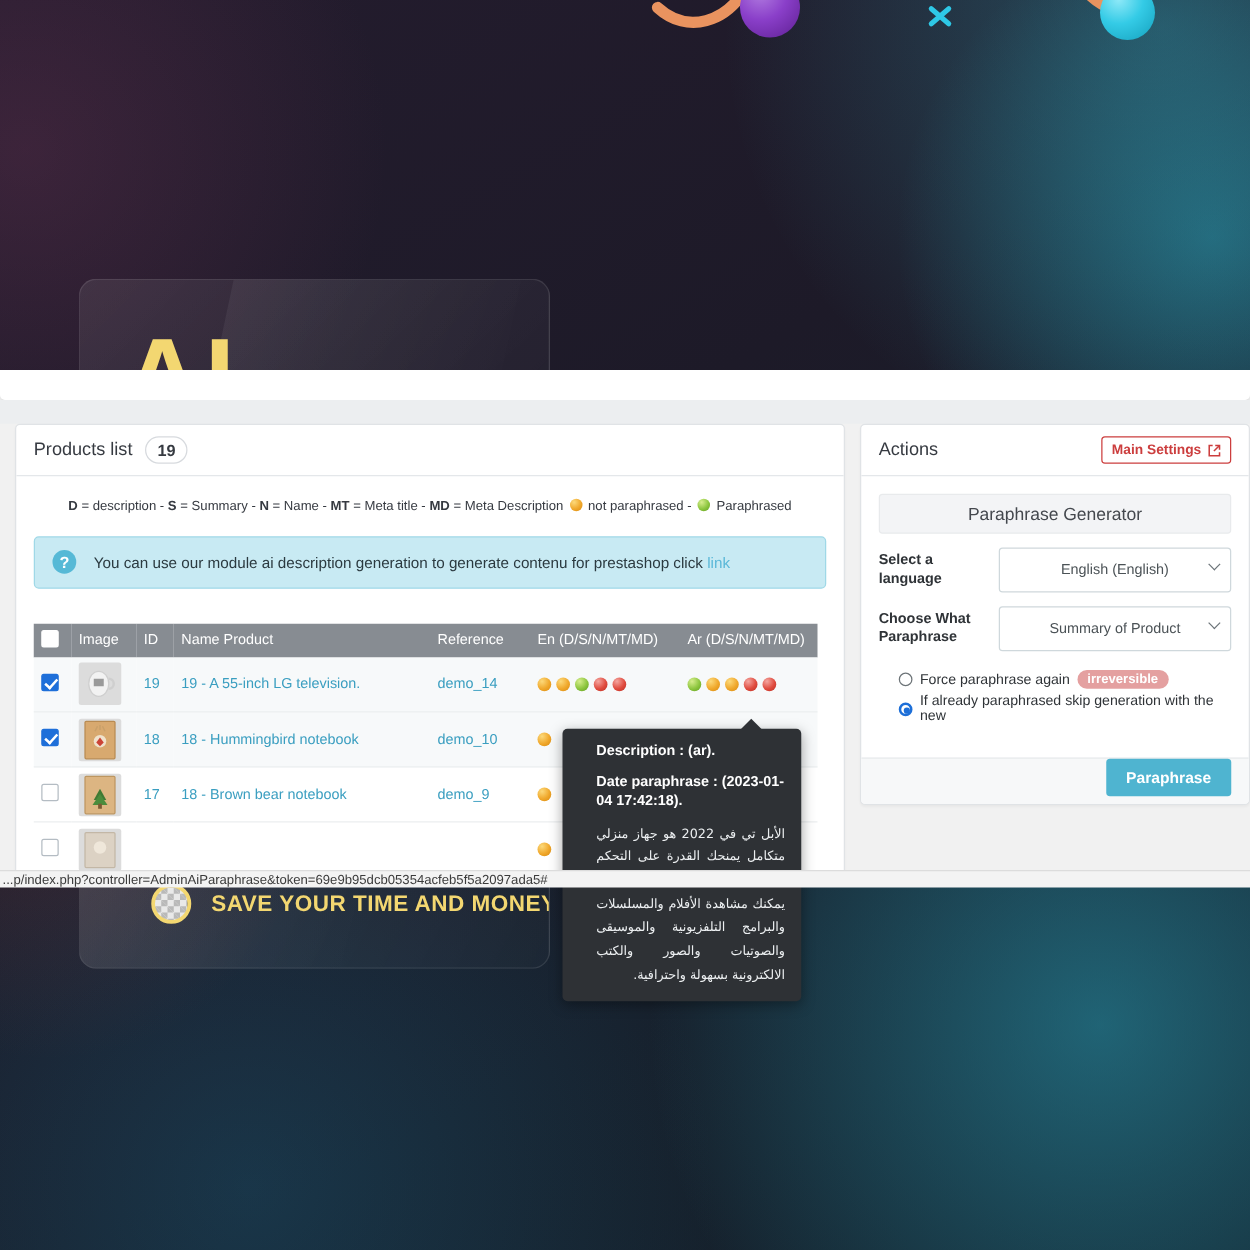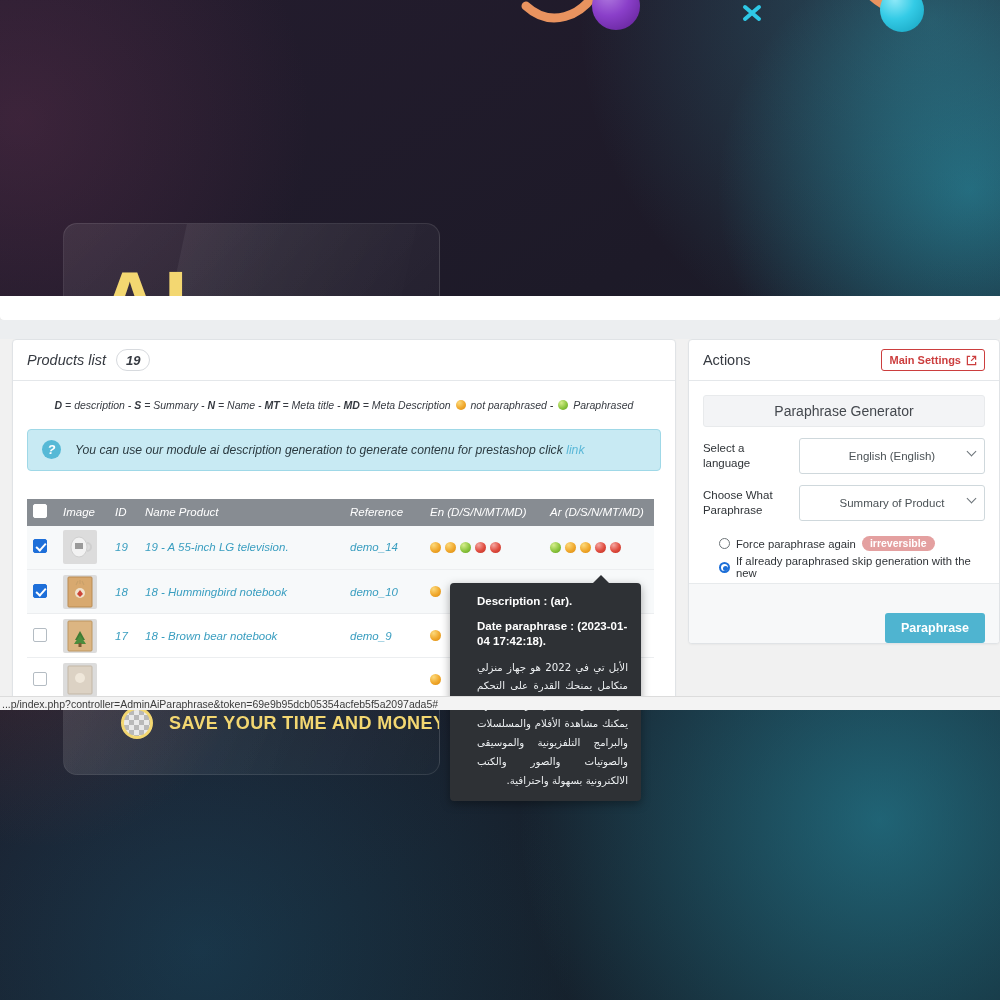--- a/index.html
+++ b/index.html
@@ -88,21 +88,21 @@
   #gap { position: absolute; left: 0; top: 24px; width: 1000px; height: 19px; background: #eceef0; }
 
   #cols { position: absolute; left: 0; top: 43px; width: 1000px; height: 363px; display: flex; gap: 12px; padding: 0 0 0 12px; }
 
   .panel {
     background: #fff; border: 1px solid #e0e3e6; border-radius: 4px;
     box-shadow: 0 1px 2px rgba(0,0,0,0.04);
   }
 
   
-  #left-panel { width: 683px; height: 363px; overflow: hidden; position: relative; font-style: italic; }
+  #left-panel { width: 683px; height: 363px; overflow: hidden; position: relative; }
   .panel-head {
     height: 41px; display: flex; align-items: center; justify-content: space-between;
     padding: 0 14px; border-bottom: 1px solid #e4e7ea;
   }
   .panel-title { font-size: 14.5px; color: #363a41; font-weight: normal; display: flex; align-items: center; gap: 10px; }
   .count-pill {
     display: inline-flex; align-items: center; justify-content: center;
     min-width: 34px; height: 22px; padding: 0 9px;
     border: 1px solid #d7dade; border-radius: 11px;
     font-size: 13px; font-weight: bold; color: #363a41; background: #fff;
@@ -185,21 +185,21 @@
     padding: 4px 7px; display: inline-flex; align-items: center; gap: 5px;
     cursor: pointer; white-space: nowrap;
   }
   #generator-title {
     margin: 14px 14px 0 14px; height: 32px; background: #f3f4f6;
     border: 1px solid #e8eaec; border-radius: 3px;
     display: flex; align-items: center; justify-content: center;
     font-size: 14px; color: #44484e;
   }
   .form-row { display: flex; align-items: center; margin: 11px 14px 0 14px; gap: 8px; }
-  .form-label { width: 88px; font-size: 11.5px; font-weight: normal; color: #2f3337; line-height: 1.3; }
+  .form-label { width: 88px; font-size: 11.5px; font-weight: bold; color: #2f3337; line-height: 1.3; }
   .select {
     flex: 1; height: 36px; border: 1px solid #cfd8dc; border-radius: 3px;
     background: #fff; display: flex; align-items: center; justify-content: center;
     position: relative; font-size: 11.5px; color: #4b5256; cursor: pointer;
   }
   .select .chev {
     position: absolute; right: 9px; top: 9px; width: 7px; height: 7px;
     border: solid #6b7378; border-width: 0 1.6px 1.6px 0; transform: rotate(45deg);
   }
   #radios { margin: 15px 14px 0 30px; }
@@ -211,23 +211,23 @@
   .radio.on { border-color: #1d6fd8; border-width: 2px; }
   .radio.on::after {
     content: ""; position: absolute; left: 2px; top: 2px; width: 5px; height: 5px;
     border-radius: 50%; background: #1d6fd8;
   }
   .badge-irrev {
     background: #e4a0a0; color: #fff; border-radius: 9px;
     padding: 1px 8px 2px 8px; font-size: 10.5px; font-weight: bold;
   }
   #rp-footer {
-    position: absolute; left: 0; bottom: 0; width: 100%; height: 60px;
+    position: absolute; left: 0; bottom: 0; width: 100%; height: 37px;
     background: #f7f8f9; border-top: 1px solid #e7eaec;
-    display: flex; align-items: flex-end; justify-content: flex-end; padding-right: 14px;
+    display: flex; align-items: flex-start; justify-content: flex-end; padding-right: 14px;
   }
   #paraphrase-btn {
     background: #4fb4d0; color: #fff; border: none; border-radius: 3px;
     font-size: 12.5px; font-weight: bold; padding: 8px 16px; cursor: pointer;
     font-family: "Liberation Sans", sans-serif;
   }
 
   
   #statusbar {
     position: absolute; left: 0; top: 696px; width: 1000px; height: 14px;

